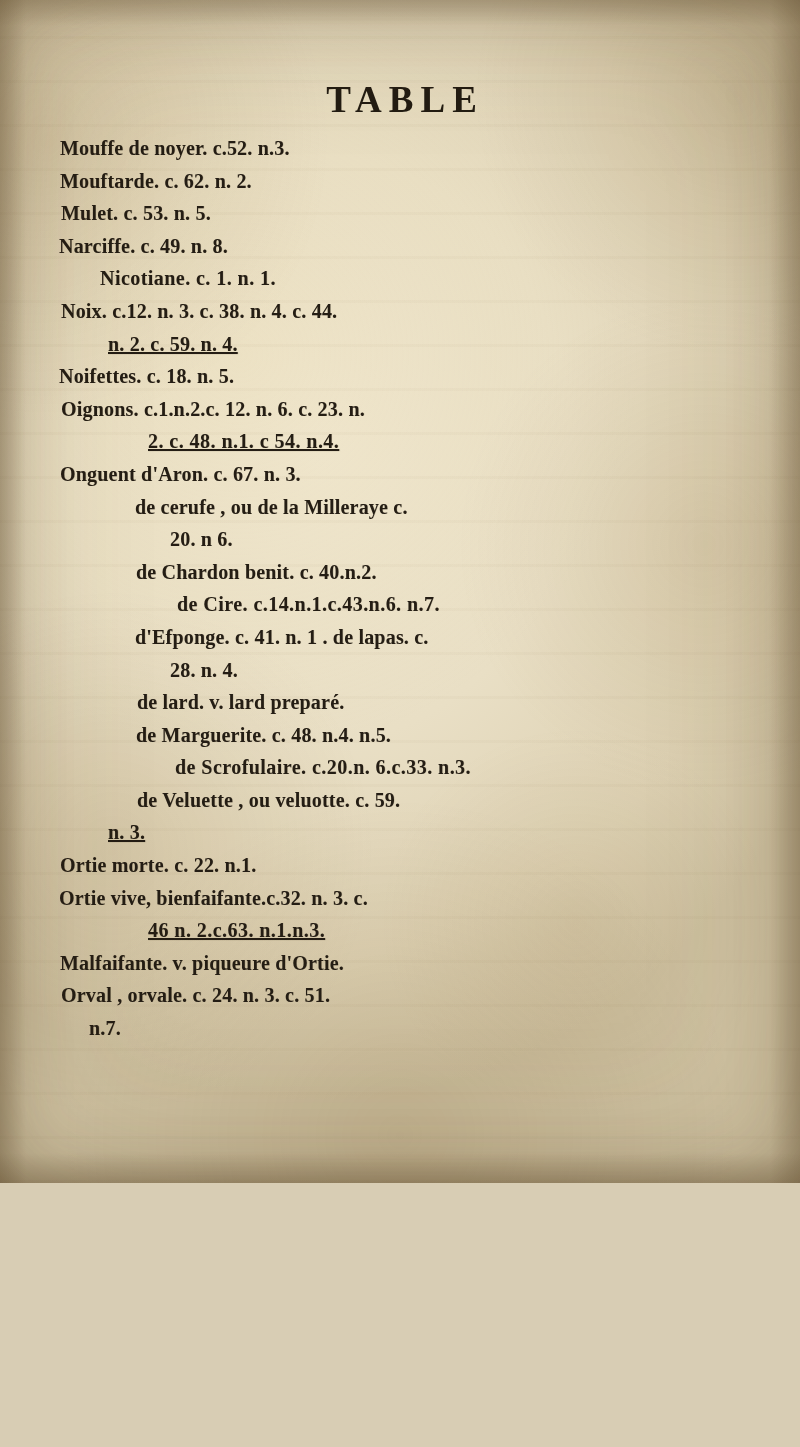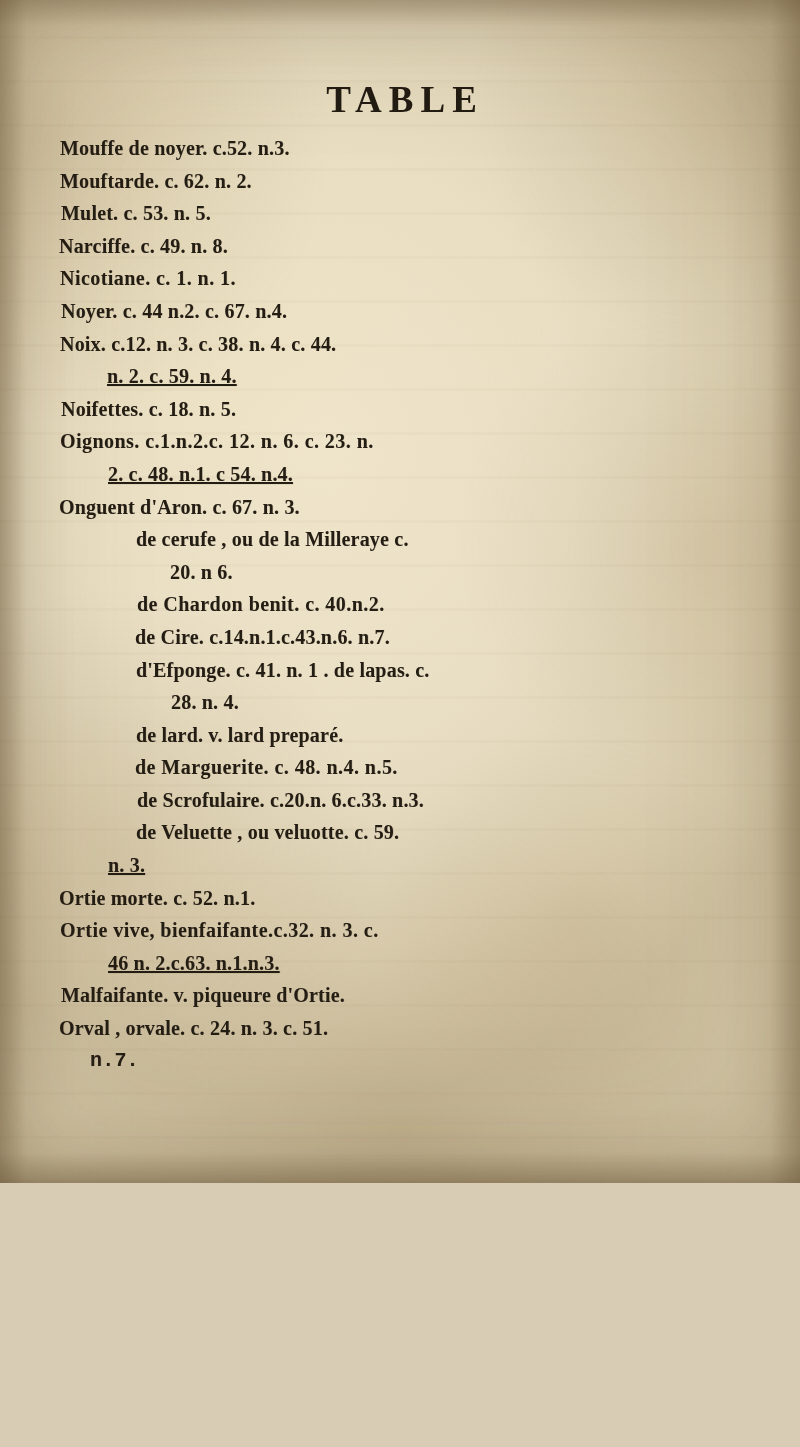--- a/index.html
+++ b/index.html
@@ -87,26 +87,25 @@
   }
   .entry.cont {
     padding-left: 48px;
     text-decoration: underline;
   }
   .entry.cont2 {
     padding-left: 110px;
   }
   .entry.tail {
     padding-left: 30px;
-    font-family: Liberation Mono, monospace;
   }
   
   .entry:nth-child(3n)   { transform: translateX(1px); }
   .entry:nth-child(4n)   { transform: translateX(-1px); }
-  .entry:nth-child(5n)   { letter-spacing: 0.45px; }
+  .entry:nth-child(5n)   { letter-spacing: 0.45px; margin-left: 40px; }
   
   .vignette {
     position: absolute;
     inset: 0;
     z-index: 4;
     pointer-events: none;
     box-shadow:
       inset 0 0 70px rgba(90, 70, 40, 0.33),
       inset 0 0 160px rgba(95, 72, 40, 0.18);
   }
@@ -147,39 +146,38 @@
   <div id="content">
 
     <h1 class="page-header">TABLE</h1>
 
     <div class="entries">
       <div class="entry">Mouffe de noyer. c.52. n.3.</div>
       <div class="entry">Mouftarde. c. 62. n. 2.</div>
       <div class="entry">Mulet. c. 53. n. 5.</div>
       <div class="entry">Narciffe. c. 49. n. 8.</div>
       <div class="entry">Nicotiane. c. 1. n. 1.</div>
-      <div class="entry">Noyer. c. 44 n.2. c. 67. n.4.</div>
       <div class="entry">Noix. c.12. n. 3. c. 38. n. 4. c. 44.</div>
       <div class="entry cont">n. 2. c. 59. n. 4.</div>
       <div class="entry">Noifettes. c. 18. n. 5.</div>
       <div class="entry">Oignons. c.1.n.2.c. 12. n. 6. c. 23. n.</div>
       <div class="entry cont">2. c. 48. n.1. c 54. n.4.</div>
       <div class="entry">Onguent d'Aron. c. 67. n. 3.</div>
       <div class="entry sub">de cerufe , ou de la Milleraye c.</div>
       <div class="entry cont2">20. n 6.</div>
       <div class="entry sub">de Chardon benit. c. 40.n.2.</div>
       <div class="entry sub">de Cire. c.14.n.1.c.43.n.6. n.7.</div>
       <div class="entry sub">d'Efponge. c. 41. n. 1 . de lapas. c.</div>
       <div class="entry cont2">28. n. 4.</div>
       <div class="entry sub">de lard. v. lard preparé.</div>
       <div class="entry sub">de Marguerite. c. 48. n.4. n.5.</div>
       <div class="entry sub">de Scrofulaire. c.20.n. 6.c.33. n.3.</div>
       <div class="entry sub">de Veluette , ou veluotte. c. 59.</div>
       <div class="entry cont">n. 3.</div>
-      <div class="entry">Ortie morte. c. 52. n.1.</div>
+      <div class="entry">Ortie morte. c. 22. n.1.</div>
       <div class="entry">Ortie vive, bienfaifante.c.32. n. 3. c.</div>
       <div class="entry cont">46 n. 2.c.63. n.1.n.3.</div>
       <div class="entry">Malfaifante. v. piqueure d'Ortie.</div>
       <div class="entry">Orval , orvale. c. 24. n. 3. c. 51.</div>
       <div class="entry tail">n.7.</div>
     </div>
 
   </div>
 
   <div class="vignette"></div>

